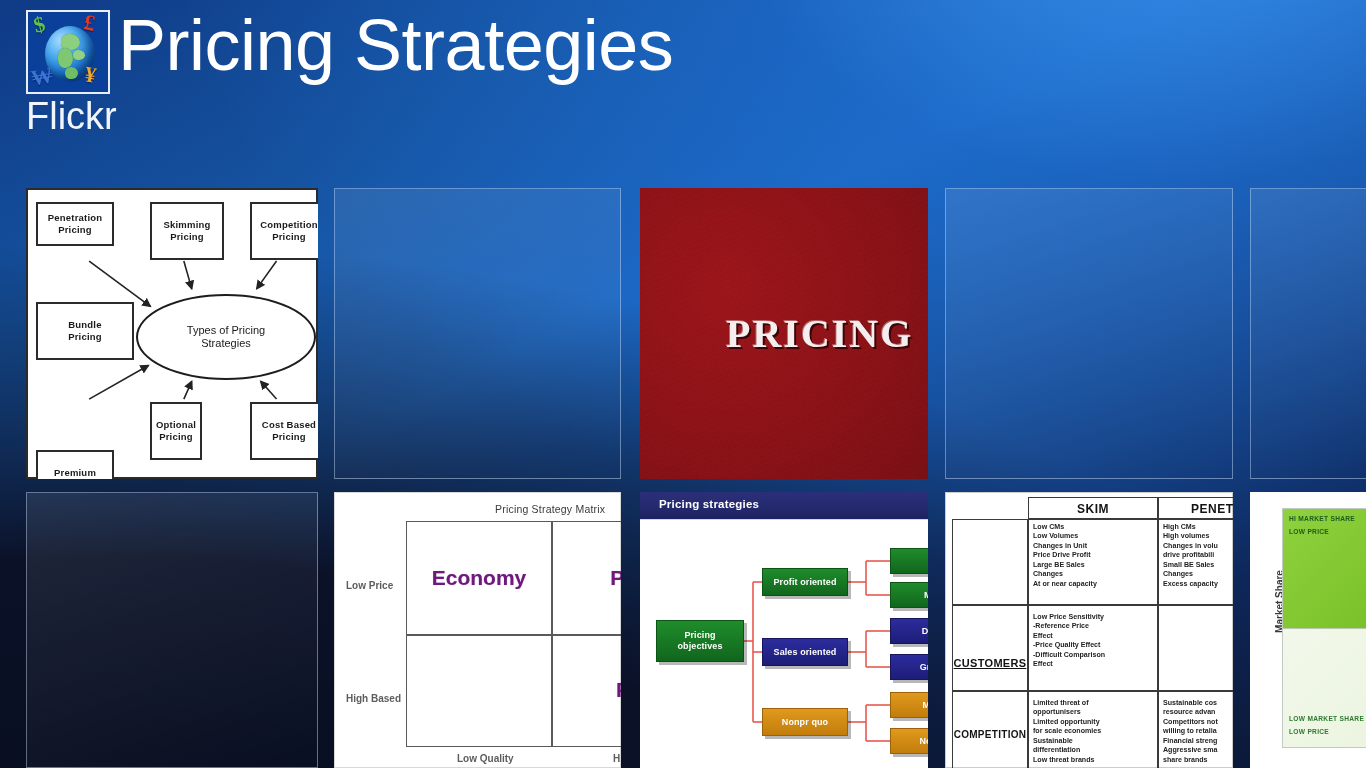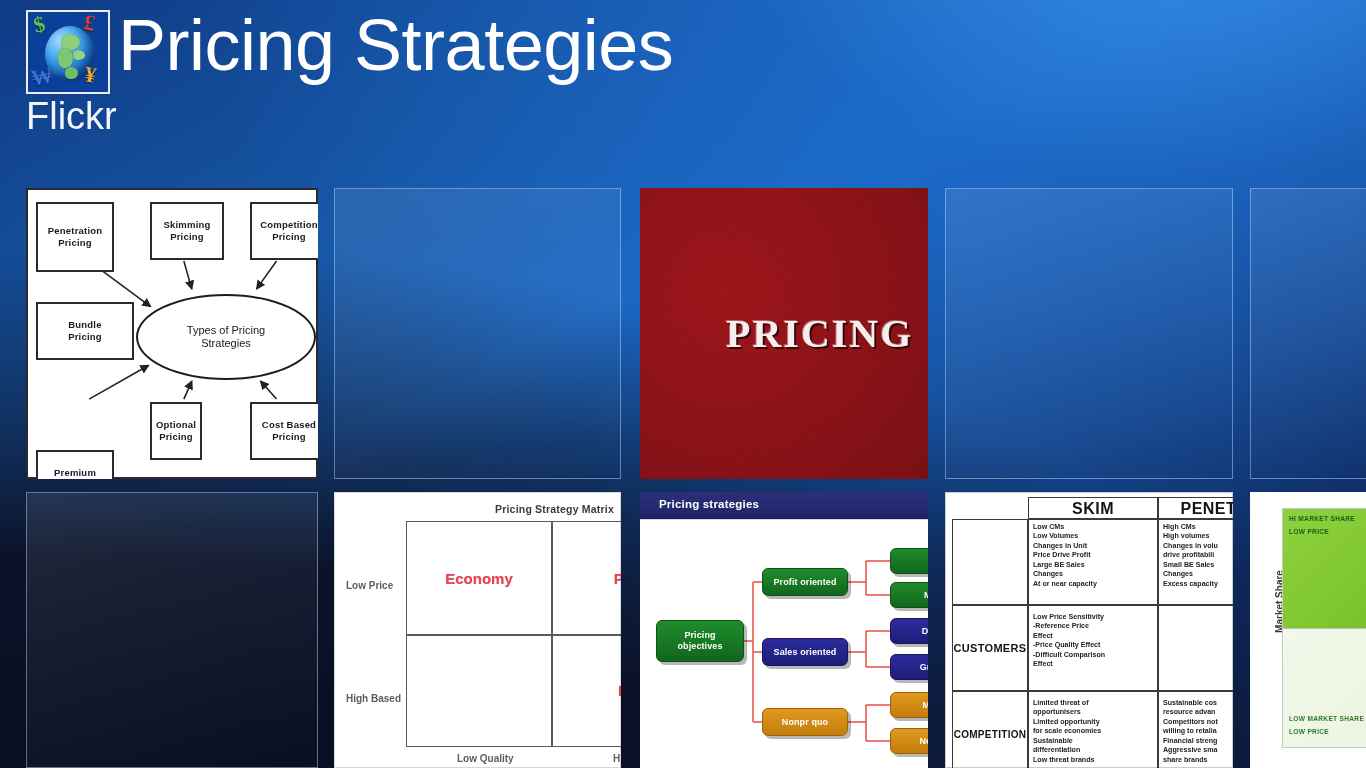--- a/index.html
+++ b/index.html
@@ -76,21 +76,21 @@
   #tile-10{ left:1250px; top:304px; width:116px; height:276px; border:none; }
 
   
   .diag1 { position:absolute; inset:0; background:#ffffff; border:2px solid #2b2b2b; }
   .d1box {
     position:absolute; border:2px solid #2b2b2b; background:#fff;
     font-size:9.5px; font-weight:bold; color:#1a1a1a; text-align:center;
     display:flex; align-items:center; justify-content:center; line-height:1.25;
     white-space:pre-line; letter-spacing:.2px;
   }
-  .d1b1 { left:8px;   top:12px;  width:78px; height:70px; }
+  .d1b1 { left:8px;   top:12px;  width:78px; height:44px; }
   .d1b2 { left:122px; top:12px;  width:74px; height:58px; }
   .d1b3 { left:222px; top:12px;  width:78px; height:58px; }
   .d1b4 { left:8px;   top:112px; width:98px; height:58px; }
   .d1b5 { left:8px;   top:212px; width:78px; height:58px;margin-top:48px; }
   .d1b6 { left:122px; top:212px; width:52px; height:58px; }
   .d1b7 { left:222px; top:212px; width:78px; height:58px; }
   .d1ellipse {
     position:absolute; left:108px; top:104px; width:180px; height:86px;
     border:2.5px solid #1d1d1d; border-radius:50%;
     display:flex; align-items:center; justify-content:center;
@@ -115,30 +115,30 @@
     position:absolute; left:86px; top:122px;
     font-family:"Liberation Serif", serif; font-weight:bold;
     font-size:40px; letter-spacing:2px; color:#f4eeee;
     text-shadow: 2px 2px 0 #3b0508, -1px -1px 0 rgba(255,255,255,.35);
     white-space:nowrap;
   }
 
   
   .matrix { position:absolute; inset:0; background:#ffffff; border:1px solid #d8d8d8; }
   .mx-title {
-    position:absolute; left:160px; top:10px; font-size:10.5px; font-weight:bold;
+    position:absolute; left:160px; top:10px; font-size:10.5px; font-weight:normal;
     color:#3a3a3a; white-space:nowrap; letter-spacing:.2px;
   }
   .mx-grid { position:absolute; left:71px; top:28px; width:290px; height:226px; border:1.6px solid #5a5a5a; }
   .mx-grid .vline { position:absolute; left:50%; top:0; width:1.6px; height:100%; background:#5a5a5a; }
   .mx-grid .hline { position:absolute; left:0; top:50%; width:100%; height:1.6px; background:#5a5a5a; }
   .mx-cell {
     position:absolute; width:50%; height:50%;
     display:flex; align-items:center; justify-content:center;
-    font-size:15px; font-weight:bold; color:#ef4444; white-space:nowrap;
+    font-size:21px; font-weight:bold; color:#701a75; white-space:nowrap;
     text-shadow:0 0 1px rgba(90,50,240,.45);
   }
   .mx-c1 { left:0;   top:0;   }
   .mx-c2 { left:50%; top:0;   }
   .mx-c3 { left:0;   top:50%; }
   .mx-c4 { left:50%; top:50%; }
   .mx-ylab { position:absolute; font-size:10px; font-weight:bold; color:#5d5d5d; white-space:nowrap; }
   .mx-y1 { left:11px; top:87px; }
   .mx-y2 { left:11px; top:200px; }
   .mx-xlab { position:absolute; font-size:10px; font-weight:bold; color:#5d5d5d; white-space:nowrap; }
@@ -155,21 +155,21 @@
   .tree-bar span {
     position:absolute; left:19px; top:6px; font-size:11.5px; font-weight:bold; color:#fff;
     letter-spacing:.2px; white-space:nowrap;
   }
   .tree-canvas { position:absolute; left:0; top:28px; width:100%; height:248px; background:#fff; }
   .tnode {
     position:absolute; display:flex; align-items:center; justify-content:center;
     font-size:9px; font-weight:bold; color:#ffffff; text-align:center;
     line-height:1.2; white-space:pre-line; letter-spacing:.1px;
     box-shadow:3px 3px 0 rgba(0,0,0,.28);
-    border-radius:6px;
+    border-radius:0;
   }
   .t-green  { background:linear-gradient(180deg,#1f8c2b,#11661d); border:1px solid #0c5416; }
   .t-blue   { background:linear-gradient(180deg,#2c2c9e,#1d1d78); border:1px solid #16165c; }
   .t-orange { background:linear-gradient(180deg,#e09a1e,#c27c0c); border:1px solid #9c6208; }
   .t-root { left:16px;  top:100px; width:88px; height:42px; }
   .t-l1a  { left:122px; top:48px;  width:86px; height:28px; }
   .t-l1b  { left:122px; top:118px; width:86px; height:28px; }
   .t-l1c  { left:122px; top:188px; width:86px; height:28px; }
   .t-l2a  { left:250px; top:28px;  width:86px; height:26px; }
   .t-l2b  { left:250px; top:62px;  width:86px; height:26px; }
@@ -182,21 +182,21 @@
   
   .ptable { position:absolute; inset:0; background:#ffffff; border:1px solid #cccccc; }
   .pt { position:absolute; left:2px; top:4px; width:330px; height:268px; }
   .pt .cellbox { position:absolute; border:1.4px solid #3a3a3a; }
   .pt .rowlabel {
     position:absolute; display:flex; align-items:center; justify-content:center;
     font-size:11px; font-weight:bold; color:#141414; letter-spacing:.3px; white-space:nowrap;
   }
   .pt .colhead {
     position:absolute; display:flex; align-items:center; justify-content:center;
-    font-size:16px; font-weight:bold; color:#141414; letter-spacing:.5px; white-space:nowrap;
+    font-size:12px; font-weight:bold; color:#141414; letter-spacing:.5px; white-space:nowrap;
   }
   .pt .cellbody {
     position:absolute; font-size:7.1px; color:#232323; line-height:1.33;
     white-space:pre-line; padding:4px 3px 0 5px; font-weight:600;
   }
 
   
   .gmx { position:absolute; inset:0; background:#ffffff; }
   .gmx-ylab {
     position:absolute; left:-16px; top:104px; width:90px; text-align:center;
@@ -372,21 +372,21 @@
         <div class="cellbox" style="left:210px; top:22px;  width:130px; height:86px;"></div>
 
         <div class="cellbox" style="left:4px;   top:108px; width:76px;  height:86px;"></div>
         <div class="cellbox" style="left:80px;  top:108px; width:130px; height:86px;"></div>
         <div class="cellbox" style="left:210px; top:108px; width:130px; height:86px;"></div>
 
         <div class="cellbox" style="left:4px;   top:194px; width:76px;  height:86px;"></div>
         <div class="cellbox" style="left:80px;  top:194px; width:130px; height:86px;"></div>
         <div class="cellbox" style="left:210px; top:194px; width:130px; height:86px;"></div>
 
-        <div class="rowlabel" style="left:4px; top:108px; width:76px; height:86px;">CUSTOMERS</div>
+        <div class="rowlabel" style="left:4px; top:123px; width:76px; height:86px;text-decoration:underline;">CUSTOMERS</div>
         <div class="rowlabel" style="left:1px; top:194px; width:82px; height:86px; font-size:10px;">COMPETITION</div>
 
         <div class="cellbody" style="left:80px;  top:22px;  width:130px; height:86px;">Low CMs
 Low Volumes
 Changes in Unit
   Price Drive Profit
 Large BE Sales
   Changes
 At or near capacity</div>
         <div class="cellbody" style="left:210px; top:22px;  width:130px; height:86px;">High CMs

